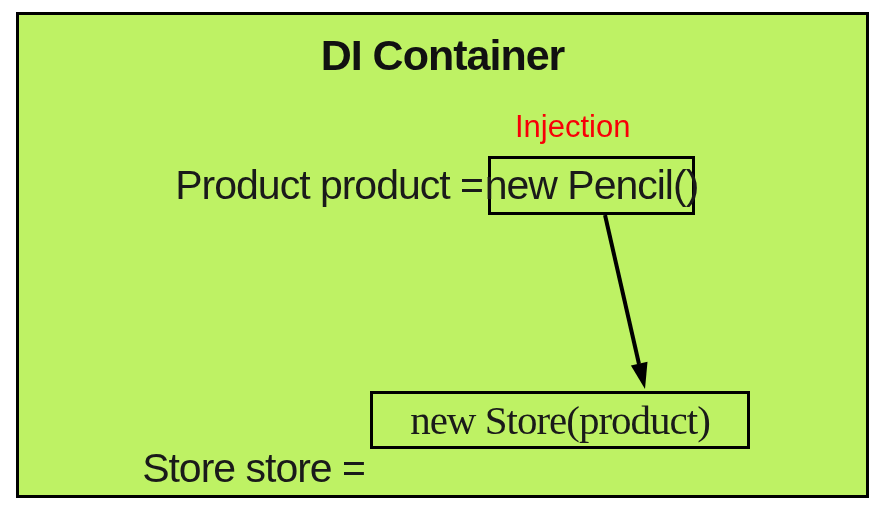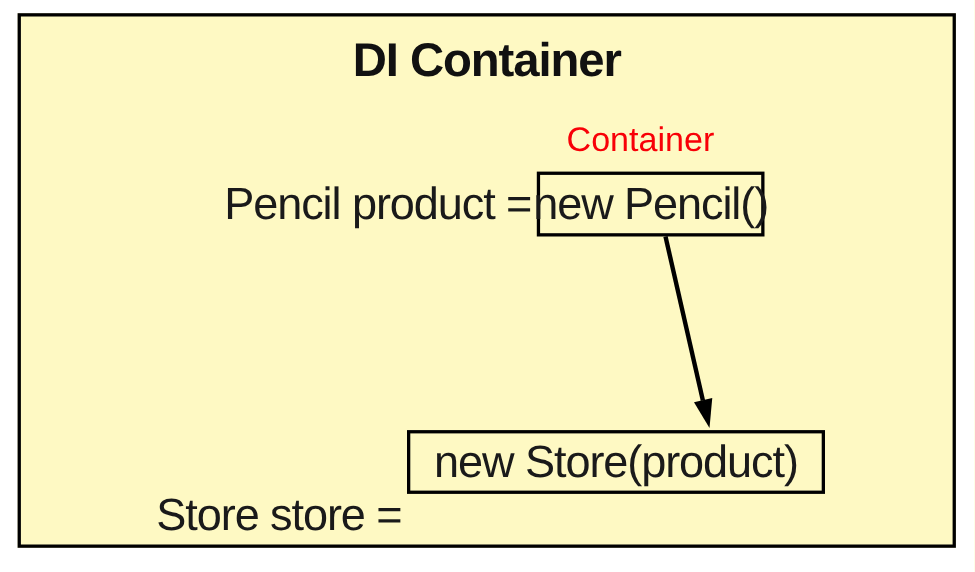--- a/index.html
+++ b/index.html
@@ -15,21 +15,21 @@
     overflow: hidden;
   }
   .di-container {
     position: absolute;
     left: 16px;
     top: 12px;
     width: 853px;
     height: 486px;
     box-sizing: border-box;
     border: 3px solid #000000;
-    background: #fef9c3;
+    background: #bef264;
   }
   .diagram-title {
     position: absolute;
     left: 0;
     top: 16px;
     width: 100%;
     text-align: center;
     font-size: 43px;
     font-weight: 700;
     color: #111111;
@@ -88,40 +88,41 @@
     left: 469px;
     top: 141px;
     width: 207px;
     height: 59px;
   }
   .store-box {
     left: 351px;
     top: 376px;
     width: 380px;
     height: 58px;
+    font-family: Liberation Serif, serif;
   }
   .arrow-svg {
     position: absolute;
     left: 0;
     top: 0;
     width: 853px;
     height: 486px;
     pointer-events: none;
   }
 </style>
 </head>
 <body>
 
 <div class="di-container">
 
   <div class="diagram-title">DI Container</div>
 
-  <div class="red-label dependency-label">Container</div>
+  <div class="red-label dependency-label">Injection</div>
 
-  <div class="lhs-text product-lhs">Pencil product =</div>
+  <div class="lhs-text product-lhs">Product product =</div>
 
   <div class="code-box pencil-box">new Pencil()</div>
 
   <svg class="arrow-svg" viewBox="0 0 853 486">
     <line x1="586" y1="200" x2="620" y2="349" stroke="#000000" stroke-width="4"></line>
     <polygon points="626,374 611.9,350.6 628.5,346.8" fill="#000000"></polygon>
   </svg>
 
 
   <div class="lhs-text store-lhs">Store store =</div>

